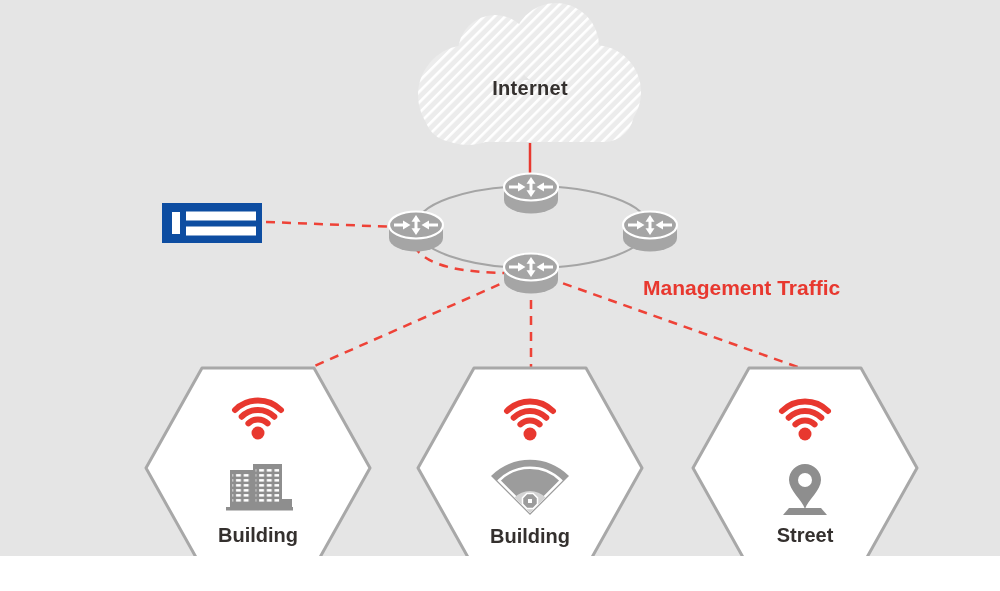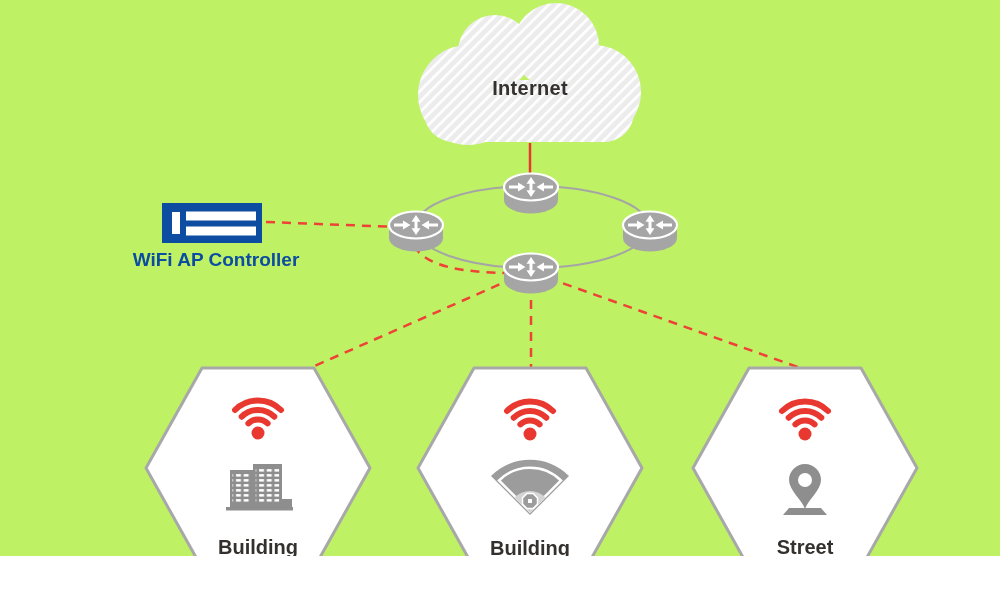--- a/index.html
+++ b/index.html
@@ -1,29 +1,29 @@
 <!DOCTYPE html>
 <html style="--red: #e8382f; --dash-red: #ee4237; --blue: #0d4da1; --gray: #a8a8a8; --icon-gray: #8e8e8e; --text-dark: #34302e;"><head>
 <meta charset="utf-8">
 <style>
   :root{
     --red:#e8382f; --dash-red:#ee4237; --blue:#0d4da1;
     --gray:#a8a8a8; --icon-gray:#8e8e8e; --text-dark:#34302e;
   }
   html,body{margin:0;padding:0;background:#fff;}
-  .canvas{position:relative;width:1000px;height:556px;background:#bef264;overflow:hidden;
+  .canvas{position:relative;width:1000px;height:556px;background:#e5e5e5;overflow:hidden;
           font-family:"Liberation Sans","DejaVu Sans",sans-serif;}
   .diagram-svg{position:absolute;left:0;top:0;}
   .lbl{position:absolute;white-space:nowrap;}
   .lbl-internet{left:530px;top:77px;transform:translateX(-50%);
     font-size:20px;font-weight:bold;color:var(--text-dark);letter-spacing:.3px;}
   .lbl-controller{left:216px;top:249px;transform:translateX(-50%);
     font-size:19px;font-weight:bold;color:var(--blue);}
   .lbl-traffic{left:643px;top:276px;font-size:21px;font-weight:bold;color:var(--red);}
-  .lbl-site{transform:translateX(-50%);font-size:20px;font-weight:bold;color:var(--text-dark);margin-top:12px;}
+  .lbl-site{transform:translateX(-50%);font-size:20px;font-weight:bold;color:var(--text-dark);}
   .lbl-building{left:258px;top:524px;}
   .lbl-stadium{left:530px;top:525px;}
   .lbl-street{left:805px;top:524px;text-align:center;}
 </style>
 </head>
 <body>
 
 <div class="canvas">
 
   <svg class="diagram-svg" width="1000" height="591" viewBox="0 0 1000 591">
@@ -116,17 +116,17 @@
       <use href="#wifi" transform="translate(0,-34)"></use>
       <g>
         <path d="M-16,40 L16,40 L22,47 L-22,47 Z" fill="#8e8e8e"></path>
         <path d="M0,41 C-3,32 -16,22 -16,12 A16,16 0 1 1 16,12 C16,22 3,32 0,41 Z" fill="#8e8e8e"></path>
         <circle cx="0" cy="12" r="7" fill="#ffffff"></circle>
       </g>
     </g>
   </svg>
 
   <div class="lbl lbl-internet">Internet</div>
-  <div class="lbl lbl-controller">WiFi AP Controller</div>
+  <div class="lbl lbl-traffic">Management Traffic</div>
   <div class="lbl lbl-site lbl-building">Building</div>
   <div class="lbl lbl-site lbl-stadium">Building</div>
   <div class="lbl lbl-site lbl-street">Street</div>
 </div>
 
 </body></html>

